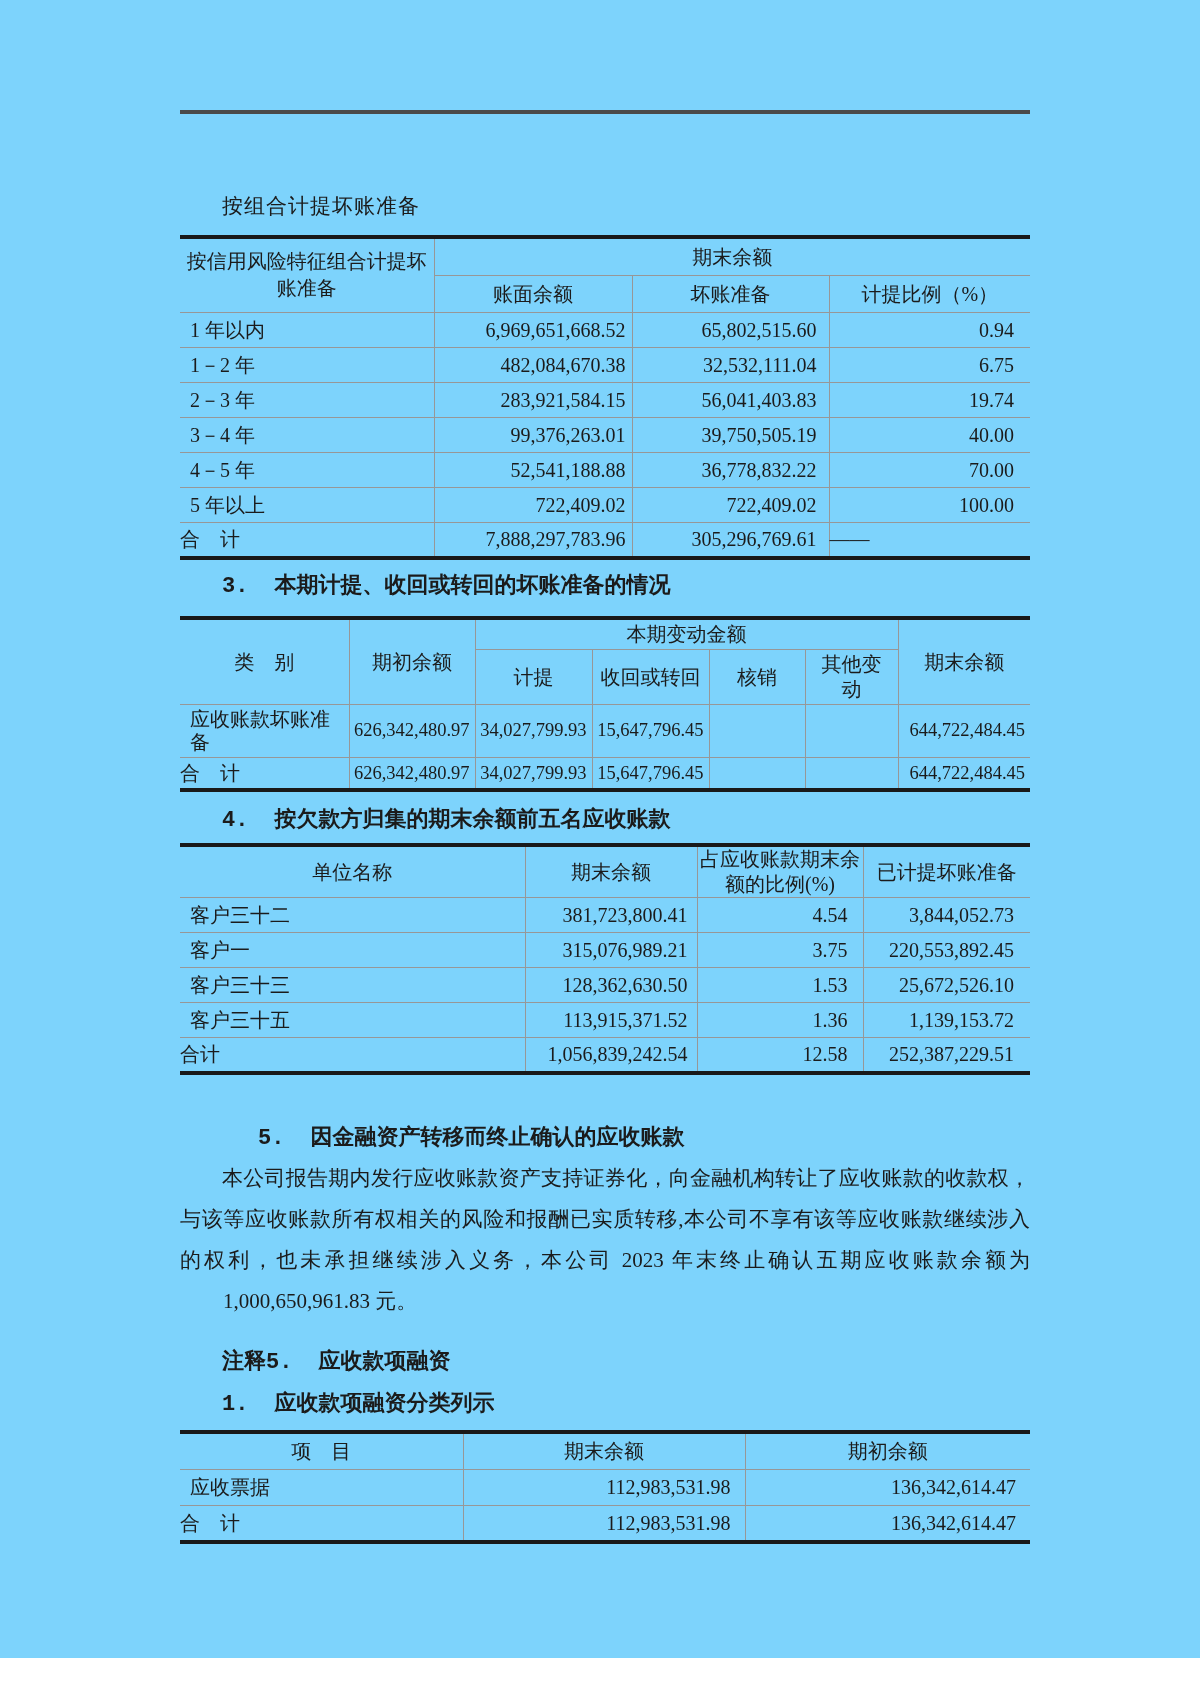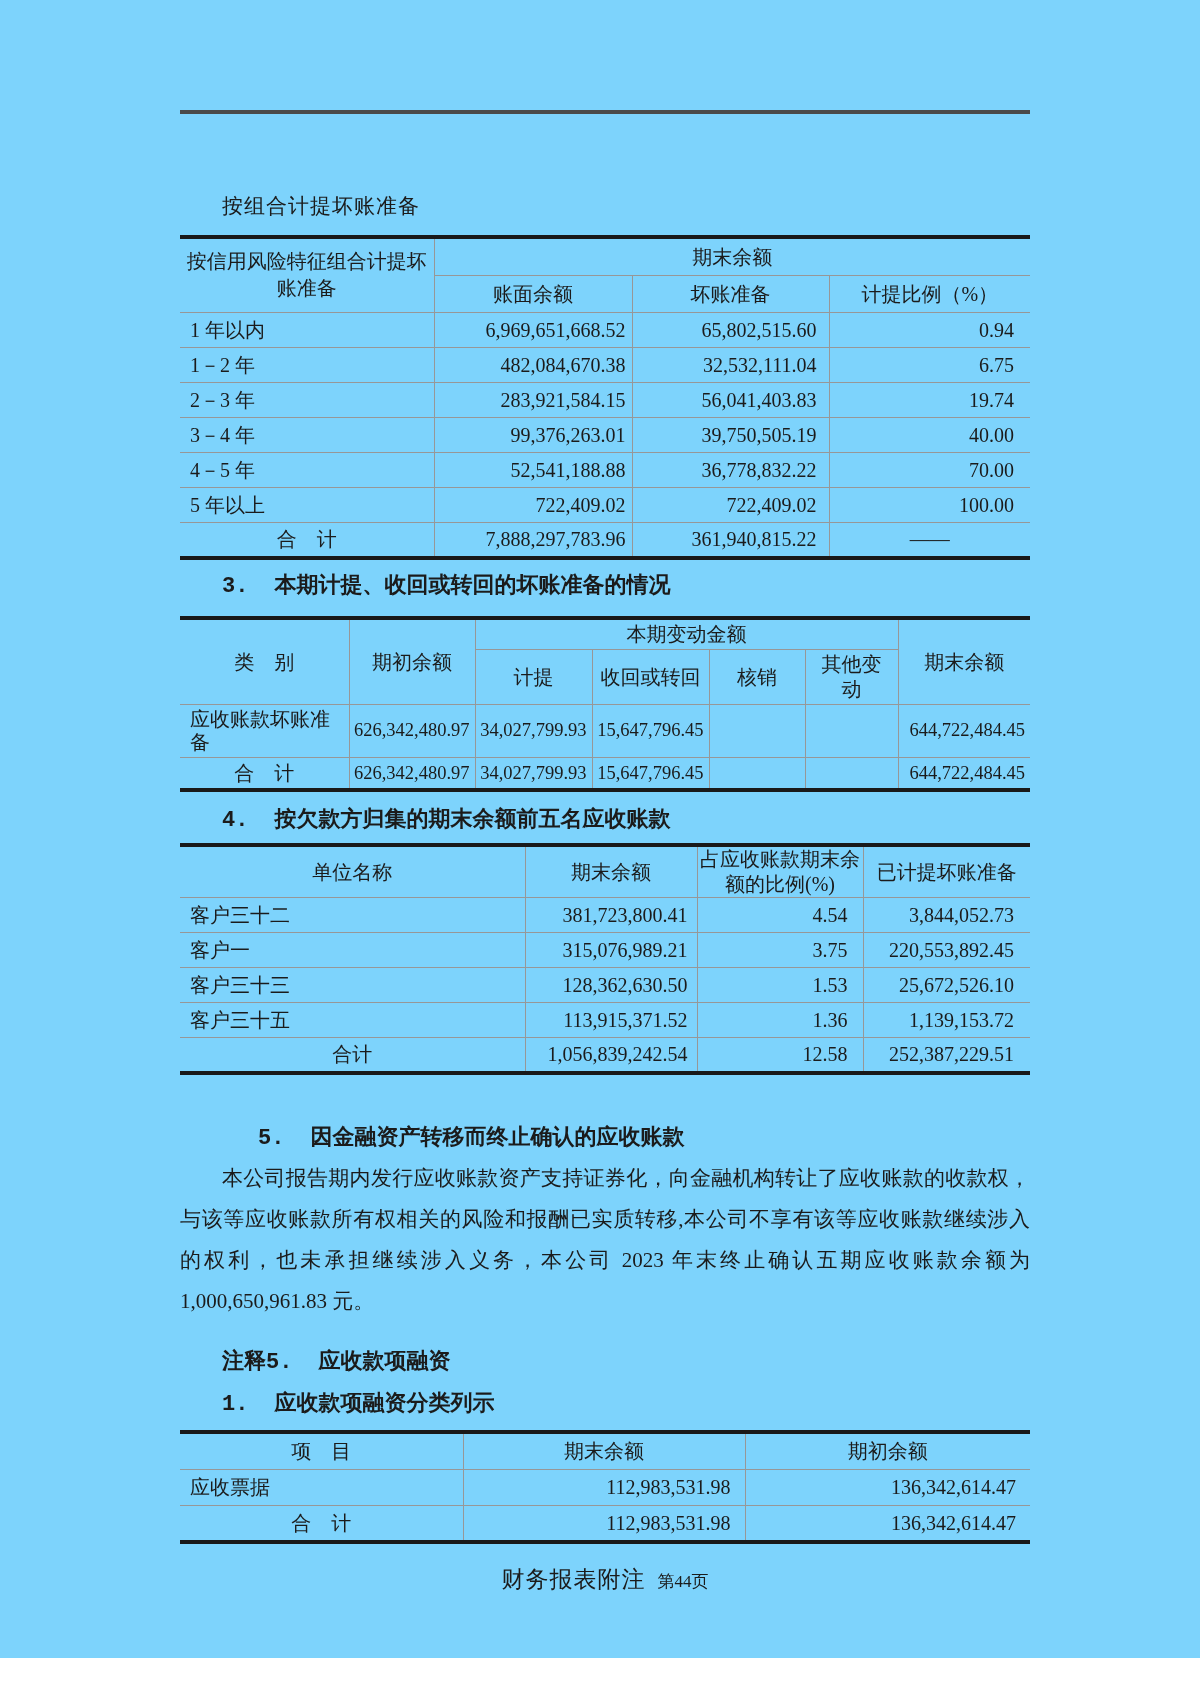--- a/index.html
+++ b/index.html
@@ -22,21 +22,21 @@
     border-top:4px solid #191919;border-bottom:4px solid #191919;
   }
   #table1{top:235px;} #table2{top:616px;} #table3{top:843px;} #table4{top:1430px;}
   th,td{border:1px solid #979797;vertical-align:middle;font-weight:normal;font-size:20px;padding:0;line-height:1.3;}
   th{text-align:center;}
   tr>*:first-child{border-left:none;}
   tr>*:last-child{border-right:none;}
   tr:first-child>*{border-top:none;}
   tr:last-child>*{border-bottom:none;}
   td.lbl{text-align:left;padding-left:10px;}
-  td.ctr{text-align:center;}
+  td.ctr{}
   td.num{text-align:right;}
 
   #table1 tr:nth-child(1){height:38px;}
   #table1 tr:nth-child(2){height:37px;}
   #table1 tr:nth-child(n+3){height:35px;}
   #table1 tr:nth-child(9){height:36px;}
   #table1 .hdr-col1{padding:0 6px;line-height:27px;}
   #table1 td.c1{padding-right:6px;}
   #table1 td.c2{padding-right:12px;}
   #table1 td.c3{padding-right:16px;}
@@ -58,21 +58,21 @@
   #table3 td.c3{padding-right:16px;}
 
   #table4 tr:nth-child(1){height:37px;}
   #table4 tr:nth-child(2){height:36px;}
   #table4 tr:nth-child(3){height:37px;}
   #table4 td.num{padding-right:14px;}
 
   .para{position:absolute;left:180px;top:1158px;width:850px;font-size:21px;line-height:41px;}
   .para .ln{text-align:justify;text-align-last:justify;}
   .para .ln.first{text-indent:42px;}
-  .para .ln.last{text-align:right;text-align-last:left;}
+  .para .ln.last{text-align:right;text-align-last:left;margin-left:43px;}
 
   .footer{position:absolute;left:180px;top:1564px;width:850px;text-align:center;}
   .footer .t{font-size:23px;letter-spacing:1px;}
   .footer .p{font-size:17px;margin-left:12px;}
 </style>
 </head>
 <body>
 
 <div class="page">
 
@@ -129,21 +129,21 @@
     </tr>
     <tr>
       <td class="lbl">5 年以上</td>
       <td class="num c1">722,409.02</td>
       <td class="num c2">722,409.02</td>
       <td class="num c3">100.00</td>
     </tr>
     <tr>
       <td class="ctr">合　计</td>
       <td class="num c1">7,888,297,783.96</td>
-      <td class="num c2">361,940,815.22</td>
+      <td class="num c2">305,296,769.61</td>
       <td class="ctr">——</td>
     </tr>
   </tbody>
     </table>
 
   <div class="sec" id="h3">
     <span class="num">3.</span><span>本期计提、收回或转回的坏账准备的情况</span>
   </div>
 
   <table id="table2">
@@ -278,17 +278,14 @@
       <td class="num">136,342,614.47</td>
     </tr>
     <tr>
       <td class="ctr">合　计</td>
       <td class="num">112,983,531.98</td>
       <td class="num">136,342,614.47</td>
     </tr>
   </tbody>
     </table>
 
-  <div class="footer">
-    <span class="t">财务报表附注</span><span class="p">第44页</span>
-  </div>
 
 </div>
 
 </body></html>

